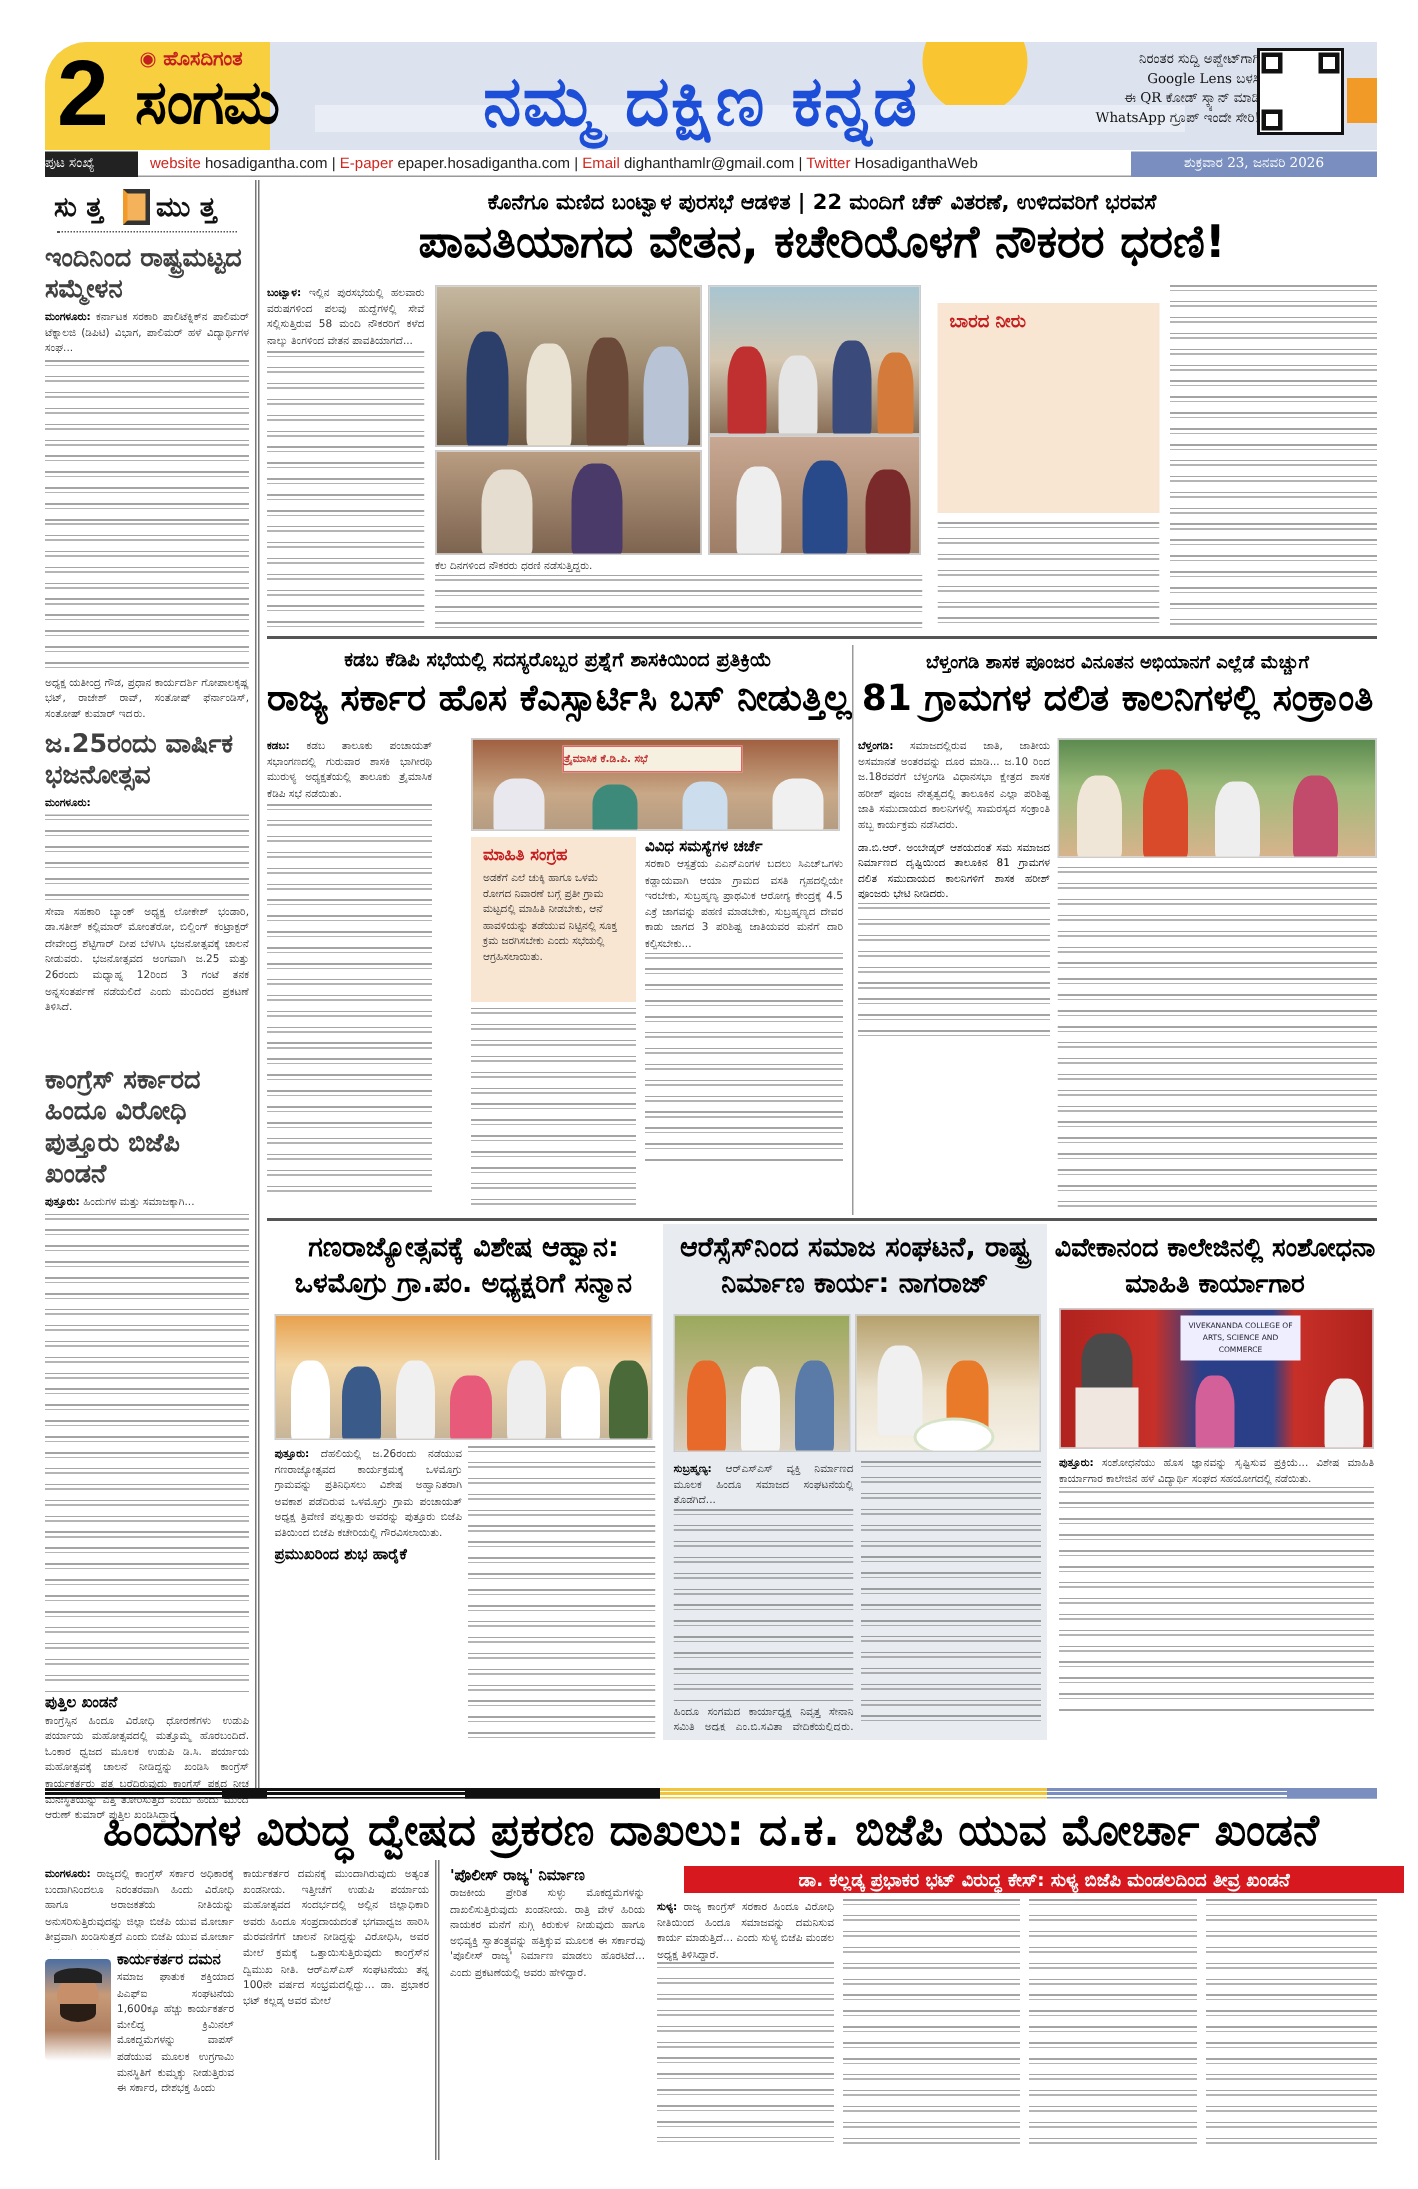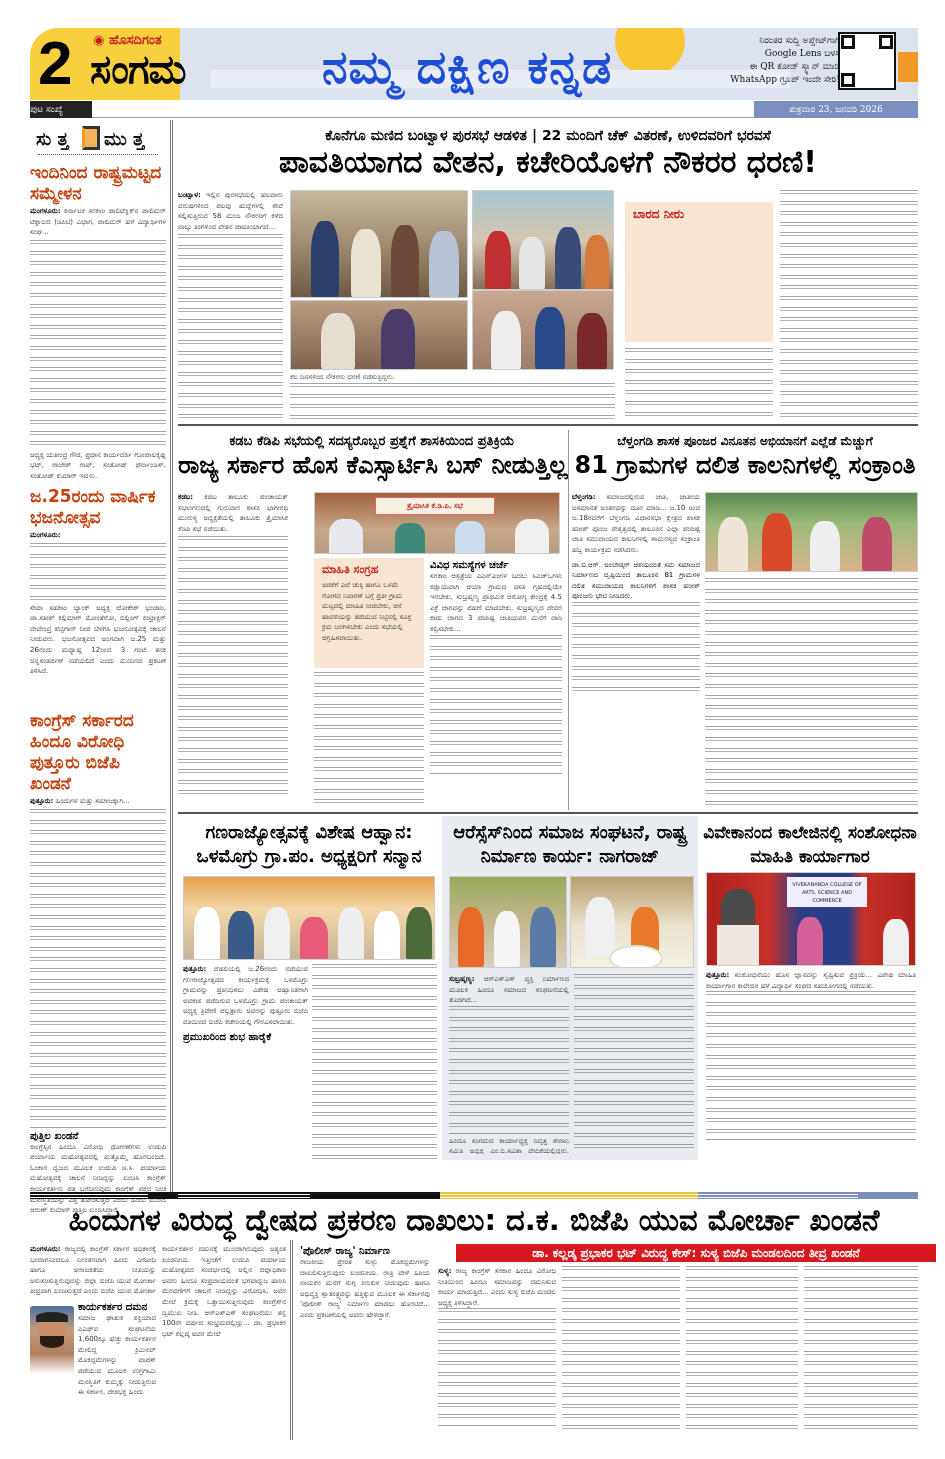--- a/index.html
+++ b/index.html
@@ -26,21 +26,21 @@
 .strip-links{position:absolute;left:70px;top:0;font:10px/17px "Liberation Sans",sans-serif;color:#222;white-space:nowrap}
 .strip-links .k{color:#d0261e}
 .strip-date{position:absolute;left:724px;top:0;width:164px;height:17px;background:#7a8fc0;color:#fff;font:9px/17px "DejaVu Serif",serif;text-align:center}
 
 .vline{position:absolute;width:3px;border-left:1px solid #777;border-right:1px solid #777}
 .col-text{font:7px/10.6px "DejaVu Sans",sans-serif;color:#333;text-align:justify;overflow:hidden}
 .col-text b{color:#000}
 .lines{background:repeating-linear-gradient(180deg,#5a5a5a 0 1px,transparent 1px 3px,#777 3px 4px,transparent 4px 10.6px);opacity:.55}
 .hl-kicker{font:bold 14px/18px "DejaVu Sans",sans-serif;color:#000;text-align:center;white-space:nowrap}
 .hl-main{font:bold 26px/32px "DejaVu Sans",sans-serif;color:#000;text-align:center;white-space:nowrap}
-.side-hl{font:bold 17px/21px "DejaVu Sans",sans-serif;color:#c2410c}
+.side-hl{font:bold 17px/21px "DejaVu Sans",sans-serif;color:#404040}
 .photo{position:absolute;overflow:hidden;border:1px solid #ccc}
 .box{position:absolute;background:#f8e6d3}
 .box-title{font:bold 12px/16px "DejaVu Sans",sans-serif;color:#c41e1e;padding:4px 8px 0}
 .box-text{font:7px/10.6px "DejaVu Sans",sans-serif;color:#333;padding:2px 8px}
 .shade{position:absolute;background:#e8ecf1}
 .redbar{position:absolute;background:#d7191f;color:#fff;font:bold 12px/18px "DejaVu Sans",sans-serif;text-align:center;white-space:nowrap}
 .sub-hl{font:bold 10px/13px "DejaVu Sans",sans-serif;color:#000}
 .person{position:absolute;border-radius:40% 40% 10% 10%}
 </style>
 </head>
@@ -63,20 +63,26 @@
   <div class="qr">
     <div class="qr-corner" style="left:1px;top:1px"></div>
     <div class="qr-corner" style="right:1px;top:1px"></div>
     <div class="qr-corner" style="left:1px;bottom:1px"></div>
   </div>
   <div class="orange"></div>
 </div>
 
 <div id="strip" class="abs">
   <div class="strip-label">ಪುಟ ಸಂಖ್ಯೆ</div>
+  <div class="strip-links">
+    <span class="k">website</span> <span>hosadigantha.com</span> | 
+    <span class="k">E-paper</span> <span>epaper.hosadigantha.com</span> | 
+    <span class="k">Email</span> <span>dighanthamlr@gmail.com</span> | 
+    <span class="k">Twitter</span> <span>HosadiganthaWeb</span>
+  </div>
   <div class="strip-date">ಶುಕ್ರವಾರ 23, ಜನವರಿ 2026</div>
 </div>
 
 <div class="vline" style="left:170px;top:120px;height:1075px"></div>
 <div class="vline" style="left:290px;top:1240px;height:200px"></div>
 
 <div class="abs" style="left:30px;top:124px;width:136px;height:1070px">
   <div style="position:relative;height:34px">
     <span style="position:absolute;left:6px;top:4px;font:bold 18px 'DejaVu Sans',sans-serif">ಸು ತ್ತ</span>
     <span style="position:absolute;left:52px;top:2px;width:18px;height:24px;border:3px solid #333;border-left-color:#f29a28;background:#f4b35a"></span>
@@ -152,21 +158,21 @@
 
 <div class="abs" style="left:178px;top:432px;width:388px">
   <div class="hl-kicker" style="font-size:13px">ಕಡಬ ಕೆಡಿಪಿ ಸಭೆಯಲ್ಲಿ ಸದಸ್ಯರೊಬ್ಬರ ಪ್ರಶ್ನೆಗೆ ಶಾಸಕಿಯಿಂದ ಪ್ರತಿಕ್ರಿಯೆ</div>
   <div class="hl-main" style="font-size:24px;line-height:30px">ರಾಜ್ಯ ಸರ್ಕಾರ ಹೊಸ ಕೆಎಸ್ಸಾರ್ಟಿಸಿ ಬಸ್ ನೀಡುತ್ತಿಲ್ಲ</div>
 </div>
 <div class="col-text abs" style="left:178px;top:492px;width:110px;height:316px">
   <b>ಕಡಬ:</b> <span>ಕಡಬ ತಾಲೂಕು ಪಂಚಾಯತ್ ಸಭಾಂಗಣದಲ್ಲಿ ಗುರುವಾರ ಶಾಸಕಿ ಭಾಗೀರಥಿ ಮುರುಳ್ಯ ಅಧ್ಯಕ್ಷತೆಯಲ್ಲಿ ತಾಲೂಕು ತ್ರೈಮಾಸಿಕ ಕೆಡಿಪಿ ಸಭೆ ನಡೆಯಿತು.</span>
   <div class="lines" style="height:260px;margin-top:2px"></div>
 </div>
 <div class="photo" style="left:314px;top:492px;width:246px;height:62px;background:linear-gradient(180deg,#a06040 0%,#c8a887 60%,#b59c82 100%)">
-  <div style="position:absolute;left:60px;top:4px;width:120px;height:18px;background:#f5f0e0;border:1px solid #d66;font:bold 7px/16px 'DejaVu Sans',sans-serif;text-align:center;color:#c03030">ತ್ರೈಮಾಸಿಕ ಕೆ.ಡಿ.ಪಿ. ಸಭೆ</div>
+  <div style="position:absolute;left:60px;top:4px;width:120px;height:18px;background:#f5f0e0;border:1px solid #d66;font:bold 7px/16px 'DejaVu Sans',sans-serif;text-align:left;color:#c03030">ತ್ರೈಮಾಸಿಕ ಕೆ.ಡಿ.ಪಿ. ಸಭೆ</div>
   <div class="person" style="left:14px;top:26px;width:34px;height:36px;background:#e8e8ee"></div>
   <div class="person" style="left:80px;top:30px;width:30px;height:32px;background:#3d8a7a"></div>
   <div class="person" style="left:140px;top:28px;width:30px;height:34px;background:#cde"></div>
   <div class="person" style="left:200px;top:26px;width:34px;height:36px;background:#f0f0f0"></div>
 </div>
 <div class="box" style="left:314px;top:558px;width:110px;height:110px">
   <div class="box-title" style="font-size:11px">ಮಾಹಿತಿ ಸಂಗ್ರಹ</div>
   <div class="box-text">ಅಡಕೆಗೆ ಎಲೆ ಚುಕ್ಕಿ ಹಾಗೂ ಒಳಮೆ ರೋಗದ ನಿವಾರಣೆ ಬಗ್ಗೆ ಪ್ರತೀ ಗ್ರಾಮ ಮಟ್ಟದಲ್ಲಿ ಮಾಹಿತಿ ನೀಡಬೇಕು, ಆನೆ ಹಾವಳಿಯನ್ನು ತಡೆಯುವ ನಿಟ್ಟಿನಲ್ಲಿ ಸೂಕ್ತ ಕ್ರಮ ಜರಗಿಸಬೇಕು ಎಂದು ಸಭೆಯಲ್ಲಿ ಆಗ್ರಹಿಸಲಾಯಿತು.</div>
 </div>
 <div class="col-text abs" style="left:430px;top:558px;width:132px;height:250px">

